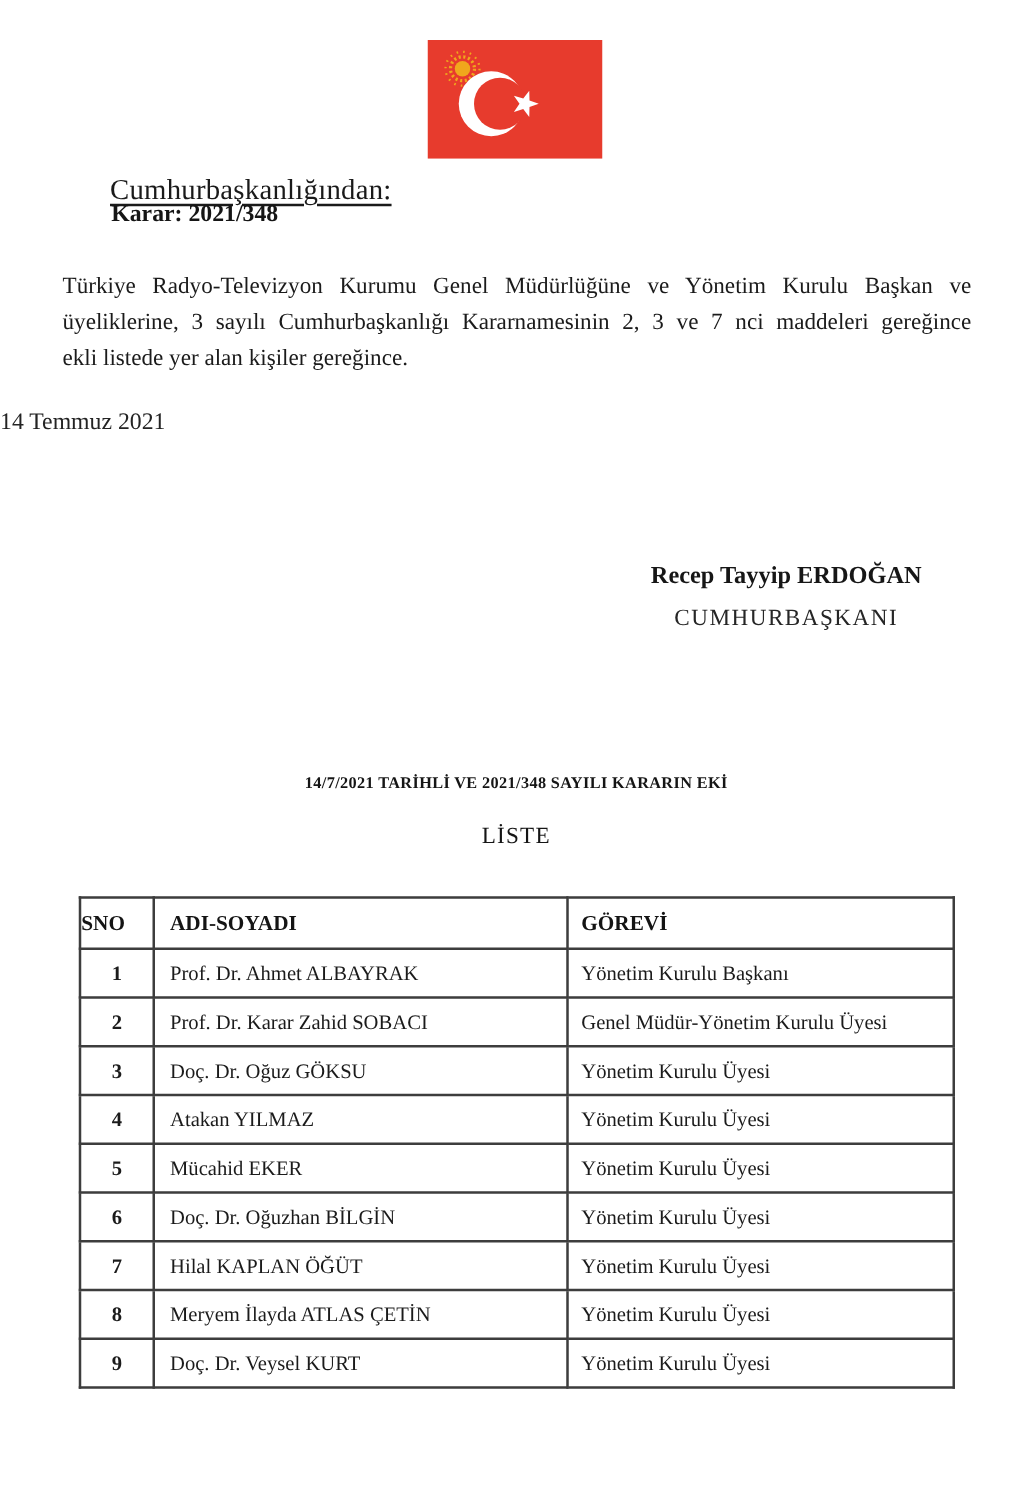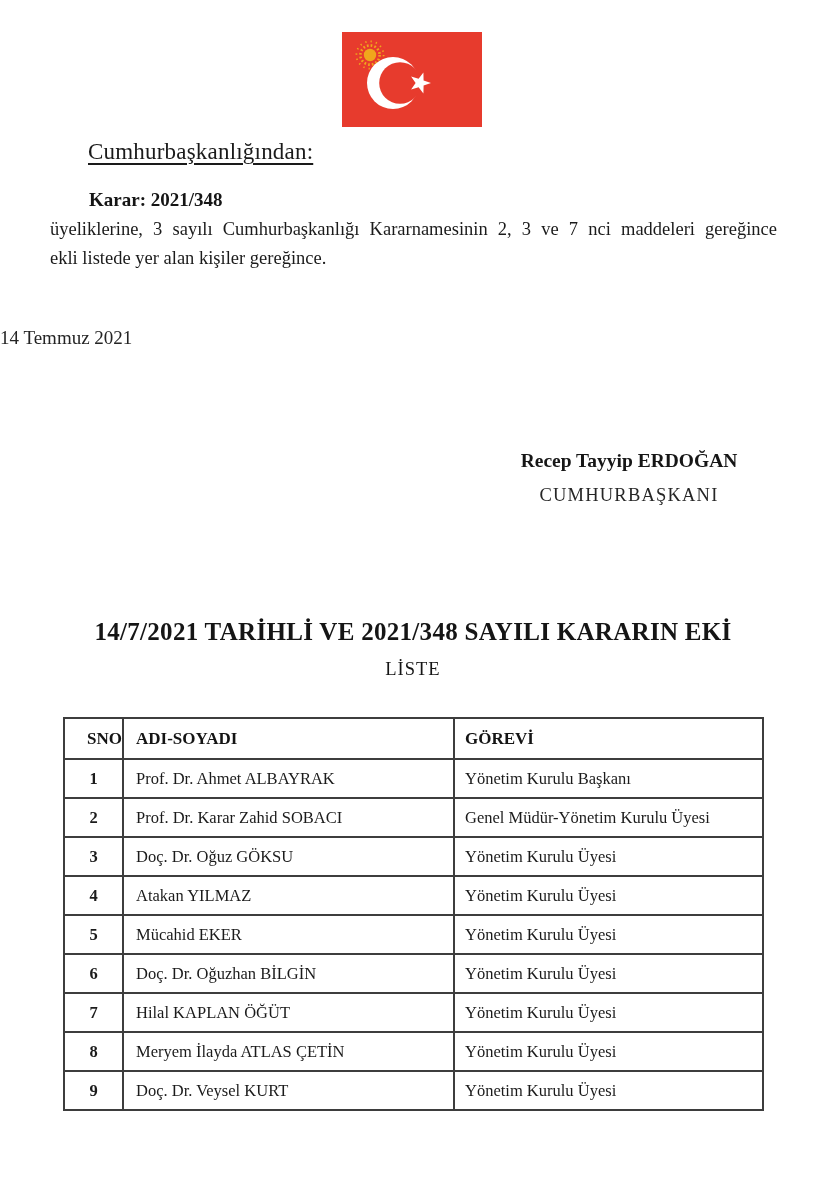--- a/index.html
+++ b/index.html
@@ -28,21 +28,21 @@
     left: 88px; top: 139px;
     font-size: 23px;
     letter-spacing: 0.2px;
     color: #1a1a1a;
     text-decoration: underline;
     text-underline-offset: 4px;
     text-decoration-thickness: 1.5px;
   }
   .decision-no {
     position: absolute;
-    left: 89px; top: 189px;
+    left: 89px; top: 161px;
     font-size: 19px;
     font-weight: 700;
     color: #151515;
   }
   .body-text {
     position: absolute;
     left: 50px; top: 215px;
     width: 727px;
     font-size: 18.5px;
     line-height: 29px;
@@ -79,21 +79,21 @@
     margin-top: 13px;
     font-size: 18.5px;
     letter-spacing: 1.2px;
     color: #262626;
   }
   .annex-title {
     position: absolute;
     left: 0; top: 618px;
     width: 826px;
     text-align: center;
-    font-size: 25px;
+    font-size: 13px;
     font-weight: 700;
     letter-spacing: 0.3px;
     color: #151515;
   }
   .annex-subtitle {
     position: absolute;
     left: 0; top: 659px;
     width: 826px;
     text-align: center;
     font-size: 18.5px;
@@ -123,21 +123,21 @@
     font-weight: 700;
     font-size: 17px;
     text-align: left;
     color: #141414;
   }
   .list-table tbody td { height: 39px; }
   .list-table .sno-cell {
     text-align: center;
     font-weight: 700;
   }
-  .list-table th.sno-head { text-align: right; }
+  .list-table th.sno-head { text-align: left; }
   .list-table .name-cell, .list-table th.name-head { padding-left: 12px; margin-left: 22px; }
   .list-table .role-cell, .list-table th.role-head { padding-left: 10px; margin-top: 36px; }
 </style>
 </head>
 <body>
 
 <div class="page">
 
   <div class="flag">
     <svg width="140" height="95" viewBox="0 0 140 95" aria-hidden="true">
@@ -152,20 +152,21 @@
         <circle cx="58" cy="51" r="20.8" fill="#e73b2d"></circle>
         <polygon fill="#ffffff" points="89,51 81.6,53.6 81.4,61.5 76.6,55.2 69.1,57.5 73.6,51 69.1,44.5 76.6,46.8 81.4,40.5 81.6,48.4"></polygon>
       </g>
     </svg>
   </div>
 
   <div class="issuer">Cumhurbaşkanlığından:</div>
   <div class="decision-no">Karar: 2021/348</div>
 
   <div class="body-text">
+    <div class="para-line">Türkiye Radyo-Televizyon Kurumu Genel Müdürlüğüne ve Yönetim Kurulu Başkan ve</div>
     <div class="para-line">üyeliklerine, 3 sayılı Cumhurbaşkanlığı Kararnamesinin 2, 3 ve 7 nci maddeleri gereğince</div>
     <div class="para-line">ekli listede yer alan kişiler gereğince.</div>
   </div>
 
   <div class="decree-date">14 Temmuz 2021</div>
 
   <div class="signature">
     <div class="signer-name">Recep Tayyip ERDOĞAN</div>
     <div class="signer-title">CUMHURBAŞKANI</div>
   </div>

